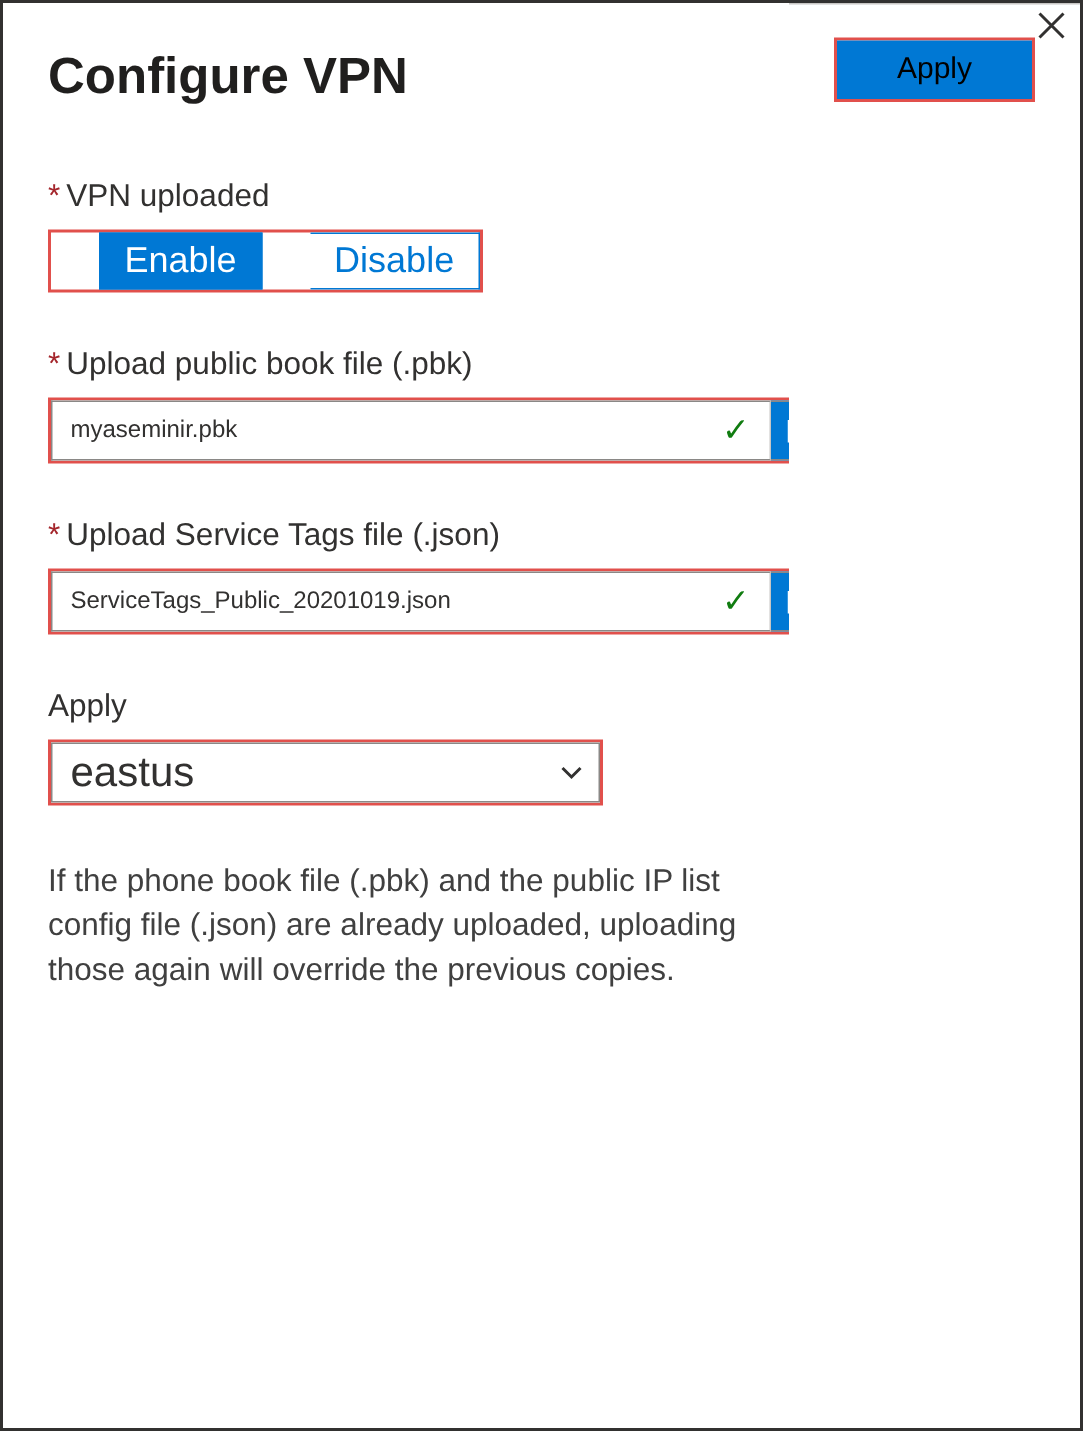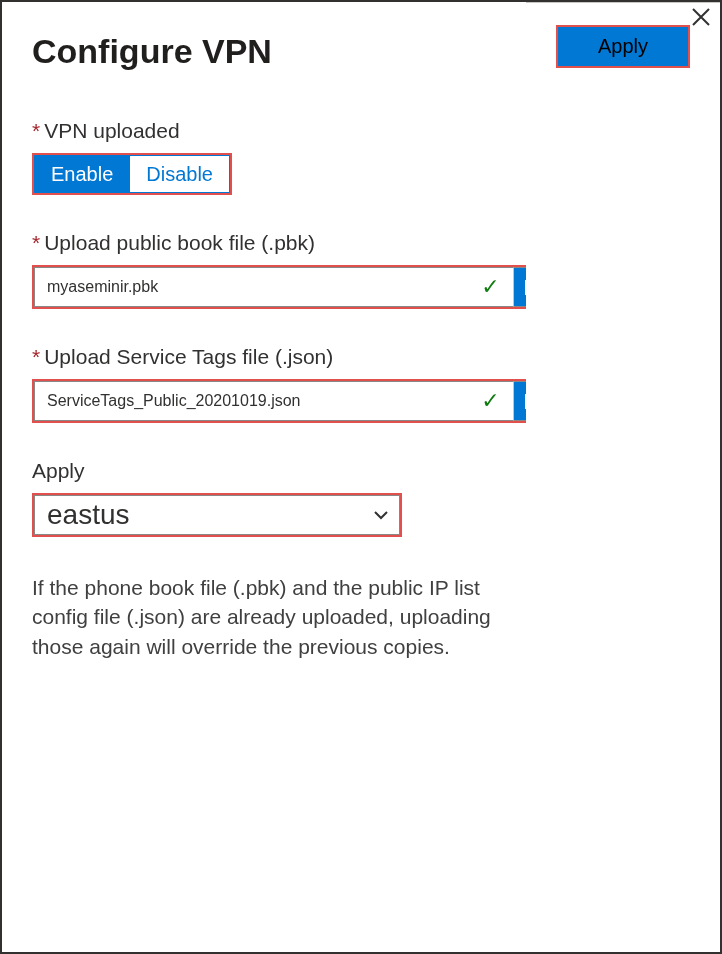--- a/index.html
+++ b/index.html
@@ -58,24 +58,25 @@
       border: 2px solid #e1504c;
       height: 42px;
     }
     .toggle-btn {
       display: inline-flex;
       align-items: center;
       justify-content: center;
       padding: 16px 16px;
       height: 100%;
       border: 1px solid #0078d4;
-      font-size: 20px;
+      font-size: 24px;
       cursor: pointer;
       background: #fff;
       color: #0078d4;
+      margin-left: 32px;
     }
     .toggle-btn.active {
       background: #0078d4;
       color: #fff;
     }
     .toggle-btn + .toggle-btn {
       border-left: none;
     }
     .file-row {
       display: flex;

